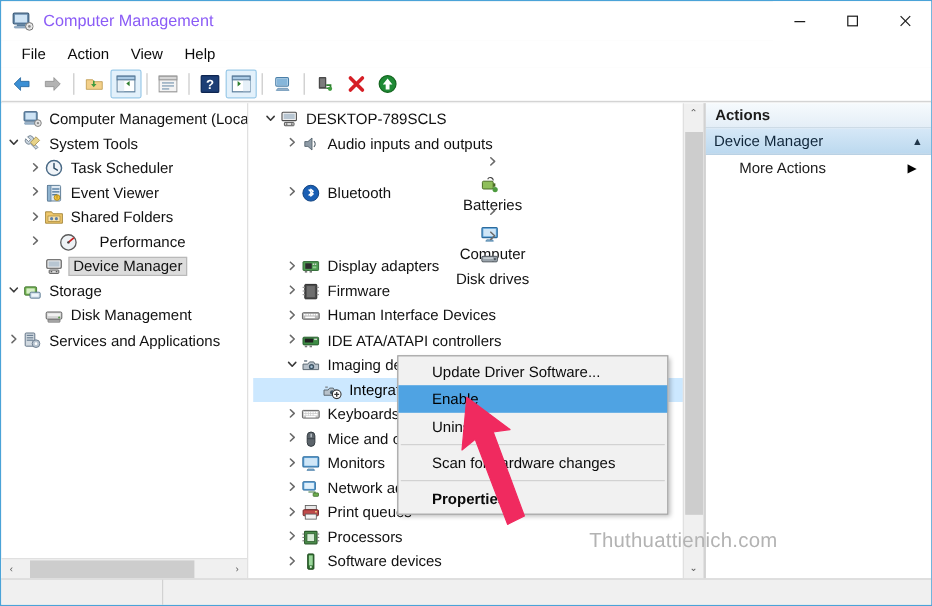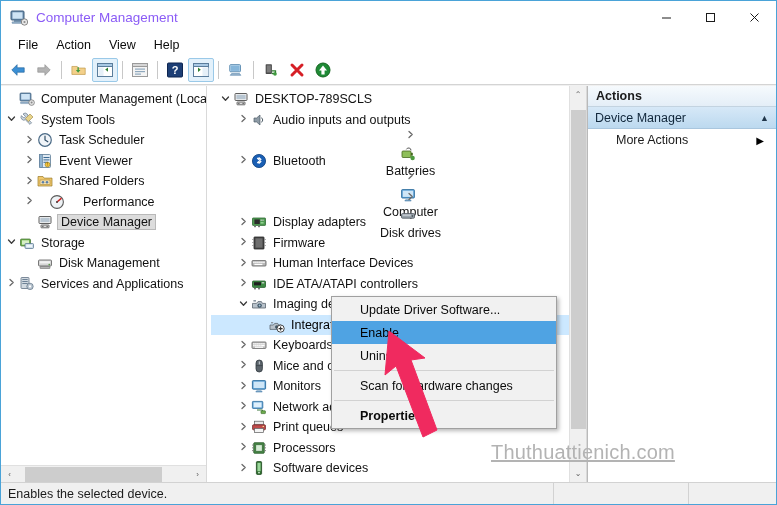--- a/index.html
+++ b/index.html
@@ -124,24 +124,23 @@
     height:23px; display:flex; align-items:center; padding-left:28px;
     font-size:12.5px; color:#0b0b0b; white-space:nowrap;
   }
   .ctx-item.hl { background:#4da6e8; background:#4fa3e3; color:#000; }
   .ctx-item.bold { font-weight:bold; }
   .ctx-sep { height:1px; background:#d2d2d2; margin:3px 2px; }
 
   
   .watermark {
     position:absolute; left:490px; top:440px;
-    font-size:20px; color:#b3b3b3; z-index:30;
+    font-size:17px; color:#b3b3b3; z-index:30;
     font-family:"Liberation Sans", sans-serif;
     letter-spacing:.2px;
-    text-decoration:underline;
   }
 
   
   .bigarrow { position:absolute; left:350px; top:318px; z-index:60; pointer-events:none; }
 </style>
 </head>
 <body>
 
 <div id="app">
 
@@ -743,18 +742,17 @@
       <div class="ctx-item bold">Properties</div>
     </div>
 
   <div class="bigarrow">
     <svg width="100" height="130" viewBox="0 0 100 130">
       <path d="M38 12 L34 56 L45 47 L72 118 L86 111 L60 41 L74 39 Z" fill="#f02a5f" stroke="#f02a5f" stroke-width="1" stroke-linejoin="round"></path>
     </svg>
   </div>
 
   <div class="statusbar">
-    <div class="status-cell c1">Enables the selected device.</div>
     <div class="status-cell c2"></div>
     <div class="status-cell"></div>
   </div>
 
 </div>
 
 </body></html>

